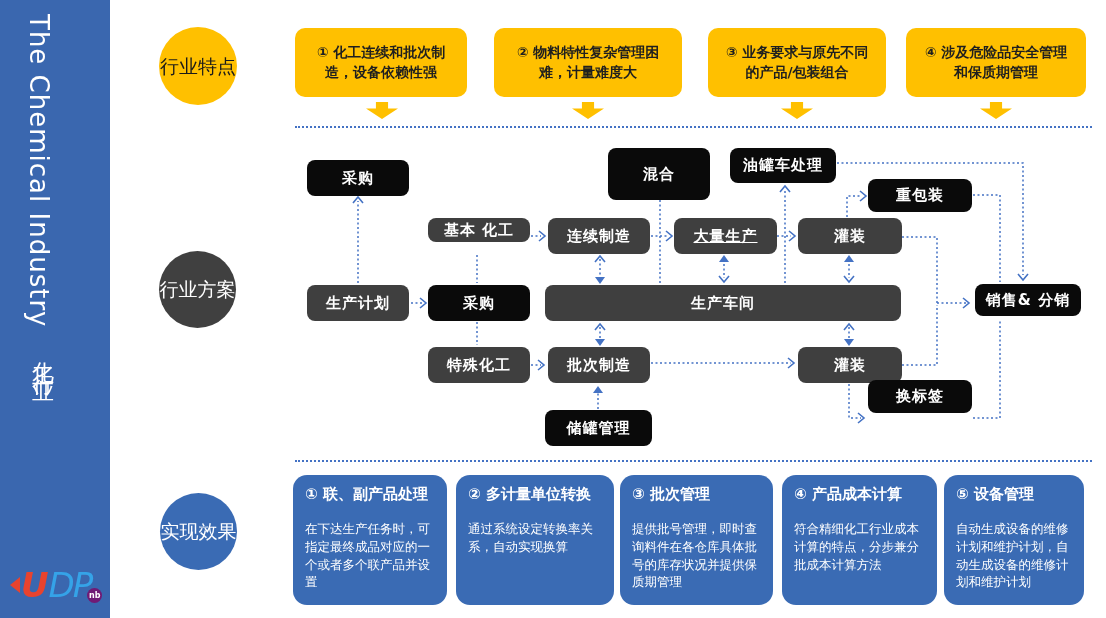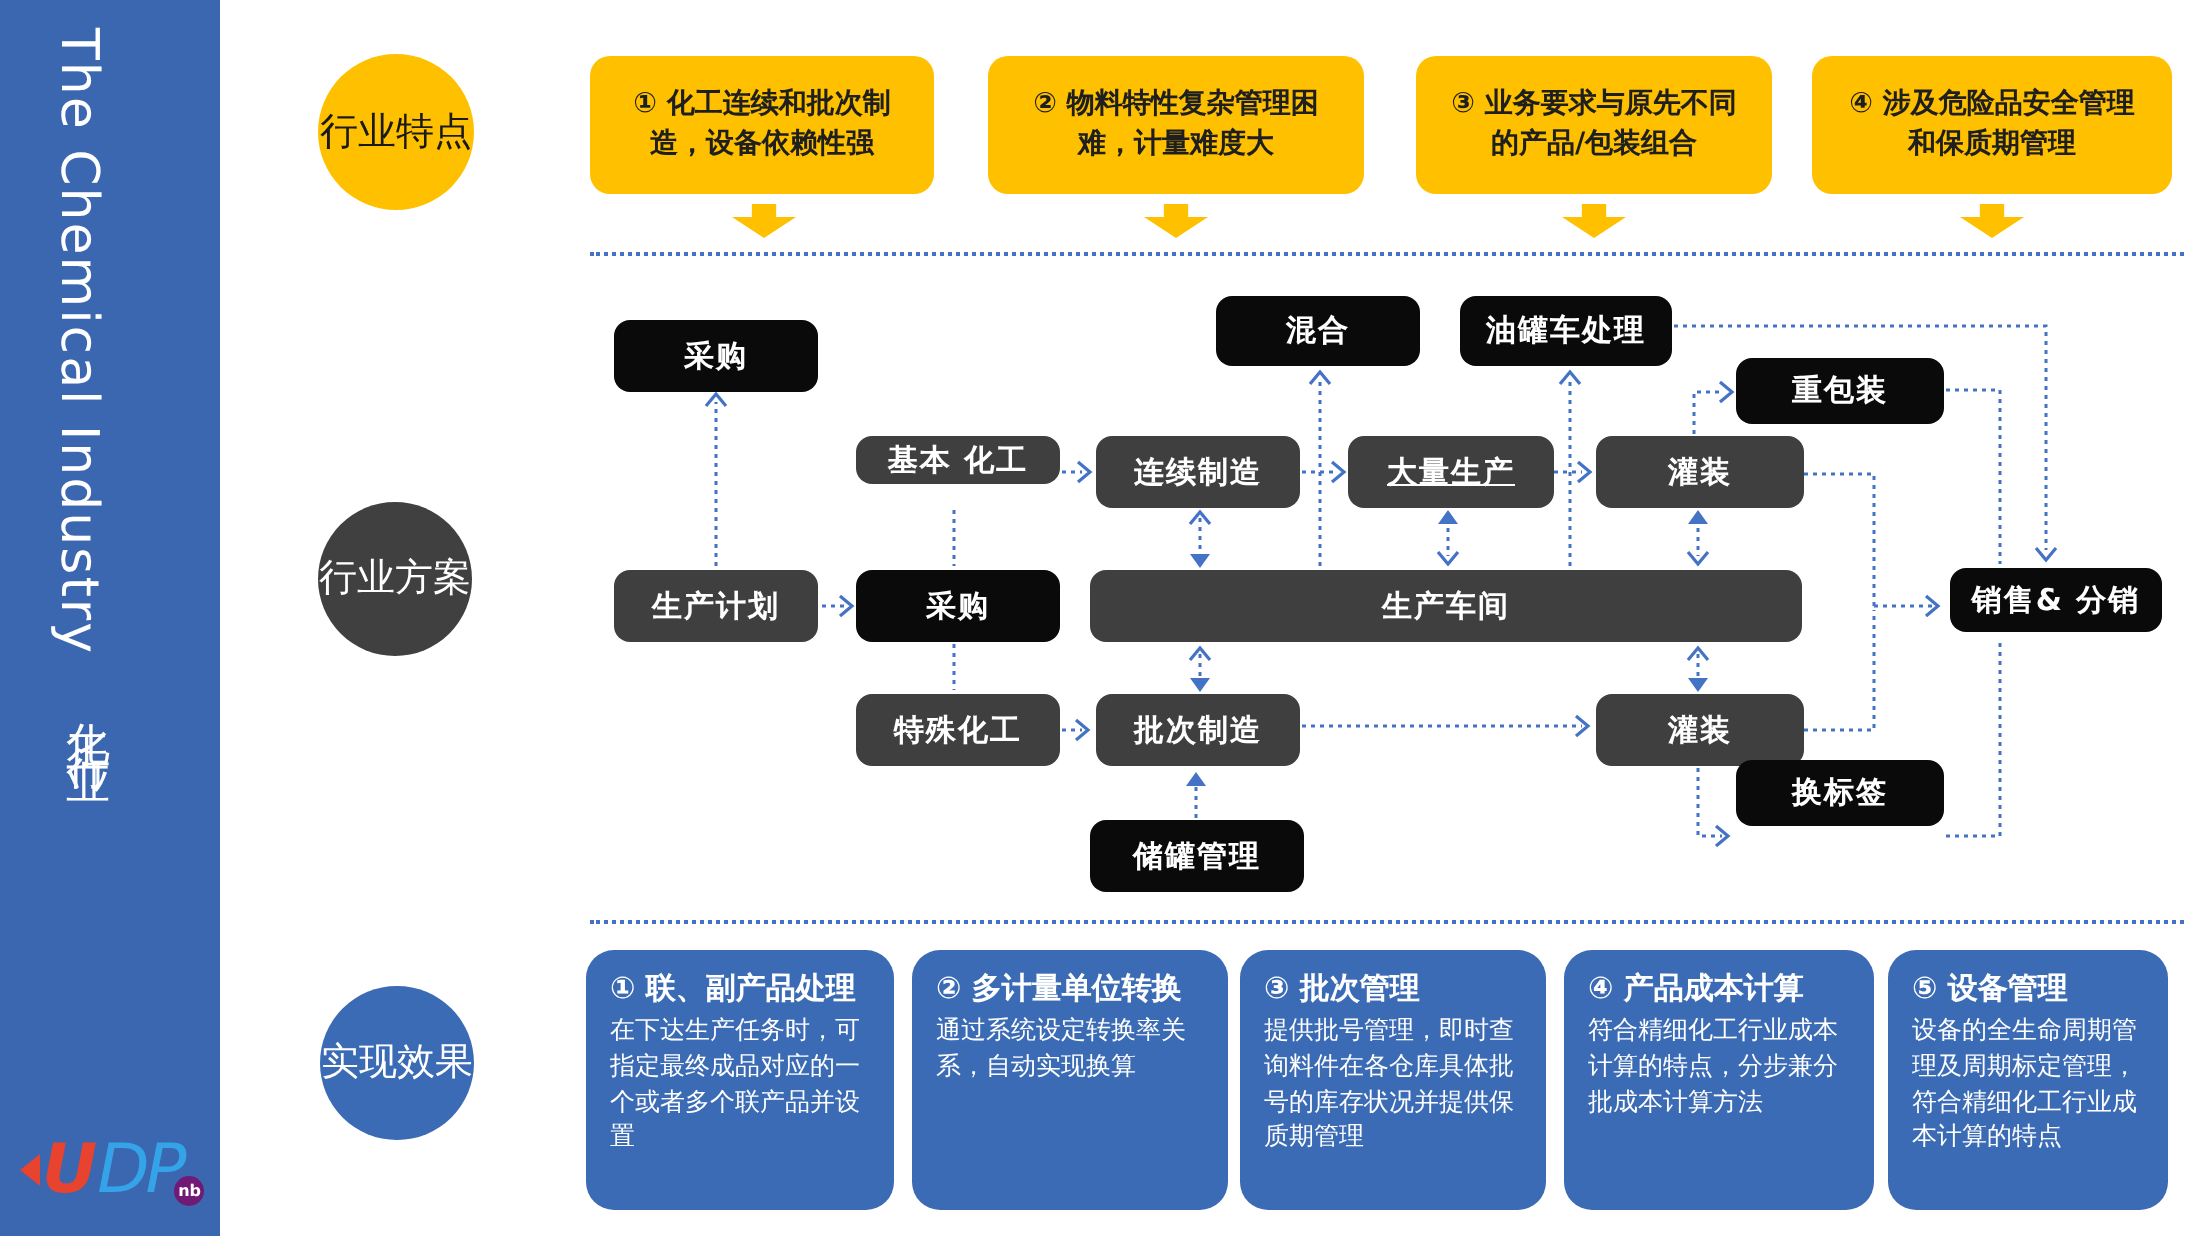--- a/index.html
+++ b/index.html
@@ -41,21 +41,21 @@
   
   .node{position:absolute;border-radius:8px;display:flex;align-items:center;justify-content:center;
     color:#ffffff;font-size:15px;font-weight:bold;letter-spacing:1px;box-sizing:border-box;}
   .node.black{background:#0a0a0a;}
   .node.gray{background:#3f3f3f;}
   
   .connectors{position:absolute;left:0;top:0;width:1106px;height:618px;pointer-events:none;}
   
   .effect{position:absolute;top:475px;height:130px;background:#3a6bb4;border-radius:14px;
     color:#ffffff;padding:10px 10px 8px 12px;box-sizing:border-box;}
-  .effect-title{font-size:15px;font-weight:bold;margin-bottom:2px;white-space:nowrap;}
+  .effect-title{font-size:15px;font-weight:bold;margin-bottom:16px;white-space:nowrap;}
   .effect-body{font-size:12.5px;line-height:1.42;}
 </style>
 </head>
 <body>
 
 <div class="stage">
 
   <aside class="sidebar">
     <div class="side-en">The Chemical Industry</div>
     <div class="side-zh">化工行业</div>
@@ -152,21 +152,21 @@
       <polygon points="600,284 595,277 605,277"></polygon>
       <polygon points="724,255 719,262 729,262"></polygon>
       <polygon points="849,255 844,262 854,262"></polygon>
       <polygon points="600,346 595,339 605,339"></polygon>
       <polygon points="849,346 844,339 854,339"></polygon>
       <polygon points="598,386 593,393 603,393"></polygon>
     </g>
   </svg>
 
   <div class="node black" style="left:307px;top:160px;width:102px;height:36px;">采购</div>
-  <div class="node black" style="left:608px;top:148px;width:102px;height:35px;text-align:right;">混合</div>
+  <div class="node black" style="left:608px;top:148px;width:102px;height:52px;text-align:right;">混合</div>
   <div class="node black" style="left:730px;top:148px;width:106px;height:35px;">油罐车处理</div>
   <div class="node black" style="left:868px;top:179px;width:104px;height:33px;">重包装</div>
   <div class="node gray" style="left:428px;top:218px;width:102px;height:24px;">基本 化工</div>
   <div class="node gray" style="left:548px;top:218px;width:102px;height:36px;">连续制造</div>
   <div class="node gray" style="left:674px;top:218px;width:103px;height:36px;text-decoration:underline;">大量生产</div>
   <div class="node gray" style="left:798px;top:218px;width:104px;height:36px;">灌装</div>
   <div class="node gray" style="left:307px;top:285px;width:102px;height:36px;">生产计划</div>
   <div class="node black" style="left:428px;top:285px;width:102px;height:36px;">采购</div>
   <div class="node gray" style="left:545px;top:285px;width:356px;height:36px;">生产车间</div>
   <div class="node black" style="left:975px;top:284px;width:106px;height:32px;">销售&amp; 分销</div>
@@ -187,16 +187,16 @@
   <div class="effect" style="left:620px;width:153px;">
     <div class="effect-title">③ 批次管理</div>
     <div class="effect-body">提供批号管理，即时查询料件在各仓库具体批号的库存状况并提供保质期管理</div>
   </div>
   <div class="effect" style="left:782px;width:155px;">
     <div class="effect-title">④ 产品成本计算</div>
     <div class="effect-body">符合精细化工行业成本计算的特点，分步兼分批成本计算方法</div>
   </div>
   <div class="effect" style="left:944px;width:140px;">
     <div class="effect-title">⑤ 设备管理</div>
-    <div class="effect-body">设备的全生命周期管理及周期标定管理，符合精细化工行业成本计算的特点</div>
+    <div class="effect-body">自动生成设备的维修计划和维护计划，自动生成设备的维修计划和维护计划</div>
   </div>
 
 </div>
 
 </body></html>

